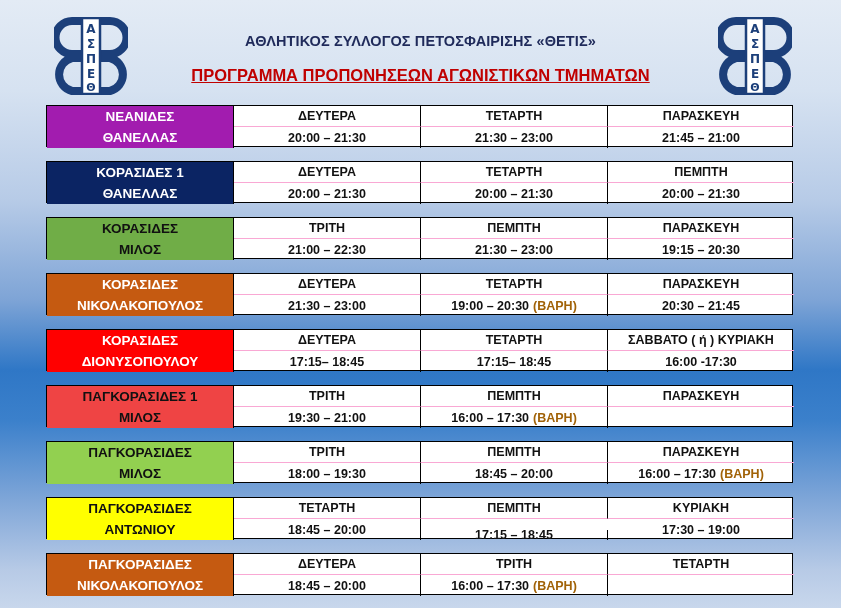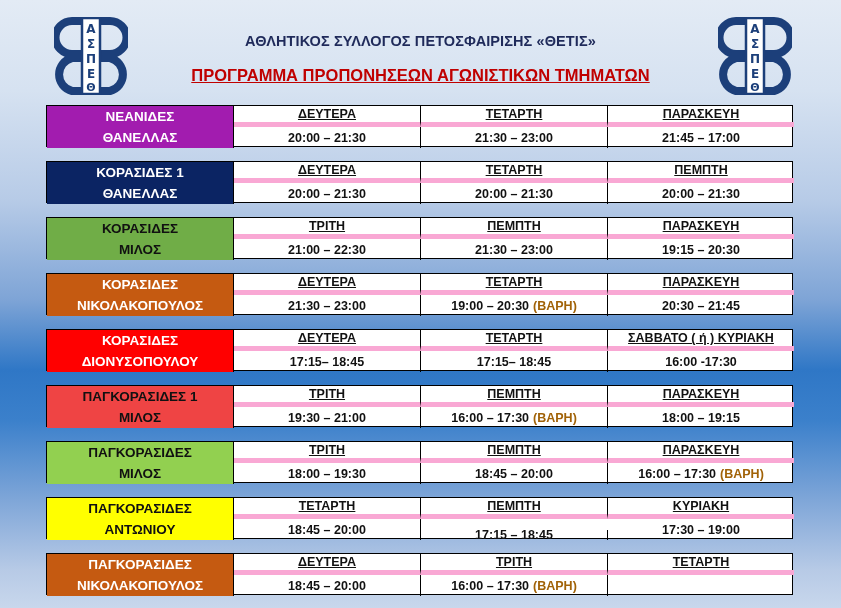--- a/index.html
+++ b/index.html
@@ -31,21 +31,21 @@
     grid-row:1 / span 2; grid-column:1;
     display:flex; flex-direction:column; justify-content:center; align-items:center;
     font-weight:bold; font-size:13.5px; line-height:21px; border-right:1px solid #000;
   }
   .cell {
     display:flex; align-items:center; justify-content:center;
     font-weight:bold; font-size:12.5px; color:#111; border-right:1px solid #000;
     white-space:nowrap;
   }
   .cell.last { border-right:none; }
-  .cell.day { border-bottom:5px solid #f9a8d4;text-decoration:underline; }
+  .cell.day { border-bottom:1px solid #f9a8d4; }
   .weights { color:#a16207; margin-left:4px; }
 </style>
 </head>
 <body>
 
 <svg class="logo logo-left" viewBox="0 0 74 78">
   <path d="M30 4 H18 A14 14 0 0 0 18 37 H30 M30 41 H18 A17 17 0 0 0 18 74 H30" fill="none" stroke="#1c3f7a" stroke-width="8"></path>
   <path d="M44 4 H56 A14 14 0 0 1 56 37 H44 M44 41 H56 A17 17 0 0 1 56 74 H44" fill="none" stroke="#1c3f7a" stroke-width="8"></path>
   <rect x="28" y="1" width="18" height="76" fill="#ffffff" stroke="#1c3f7a" stroke-width="2.5"></rect>
   <text x="37" y="16" text-anchor="middle" font-size="12" font-weight="bold" fill="#1c3f7a" font-family="DejaVu Sans, sans-serif">Α</text>
@@ -78,21 +78,21 @@
       <div class="cell day" style="grid-area: 1 / 2;">ΔΕΥΤΕΡΑ</div>
       <div class="cell" style="grid-area: 2 / 2;">
         <span>20:00 – 21:30</span>
       </div>
       <div class="cell day" style="grid-area: 1 / 3;">ΤΕΤΑΡΤΗ</div>
       <div class="cell" style="grid-area: 2 / 3;">
         <span>21:30 – 23:00</span>
       </div>
       <div class="cell day last" style="grid-area: 1 / 4;">ΠΑΡΑΣΚΕΥΗ</div>
       <div class="cell last" style="grid-area: 2 / 4;">
-        <span>21:45 – 17:00</span>
+        <span>21:45 – 21:00</span>
       </div>
     </div>
     <div class="block" style="top: 161px;">
       <div class="team" style="background: rgb(11, 36, 99); color: rgb(255, 255, 255);">
         <span>ΚΟΡΑΣΙΔΕΣ 1</span>
         <span>ΘΑΝΕΛΛΑΣ</span>
       </div>
       <div class="cell day" style="grid-area: 1 / 2;">ΔΕΥΤΕΡΑ</div>
       <div class="cell" style="grid-area: 2 / 2;">
         <span>20:00 – 21:30</span>
@@ -169,23 +169,20 @@
       <div class="cell day" style="grid-area: 1 / 2;">ΤΡΙΤΗ</div>
       <div class="cell" style="grid-area: 2 / 2;">
         <span>19:30 – 21:00</span>
       </div>
       <div class="cell day" style="grid-area: 1 / 3;">ΠΕΜΠΤΗ</div>
       <div class="cell" style="grid-area: 2 / 3;">
         <span>16:00 – 17:30</span>
         <span class="weights">(ΒΑΡΗ)</span>
       </div>
       <div class="cell day last" style="grid-area: 1 / 4;">ΠΑΡΑΣΚΕΥΗ</div>
-      <div class="cell last" style="grid-area: 2 / 4;">
-        <span>18:00 – 19:15</span>
-      </div>
     </div>
     <div class="block" style="top: 441px;">
       <div class="team" style="background: rgb(146, 208, 80); color: rgb(17, 17, 17);">
         <span>ΠΑΓΚΟΡΑΣΙΔΕΣ</span>
         <span>ΜΙΛΟΣ</span>
       </div>
       <div class="cell day" style="grid-area: 1 / 2;">ΤΡΙΤΗ</div>
       <div class="cell" style="grid-area: 2 / 2;">
         <span>18:00 – 19:30</span>
       </div>

